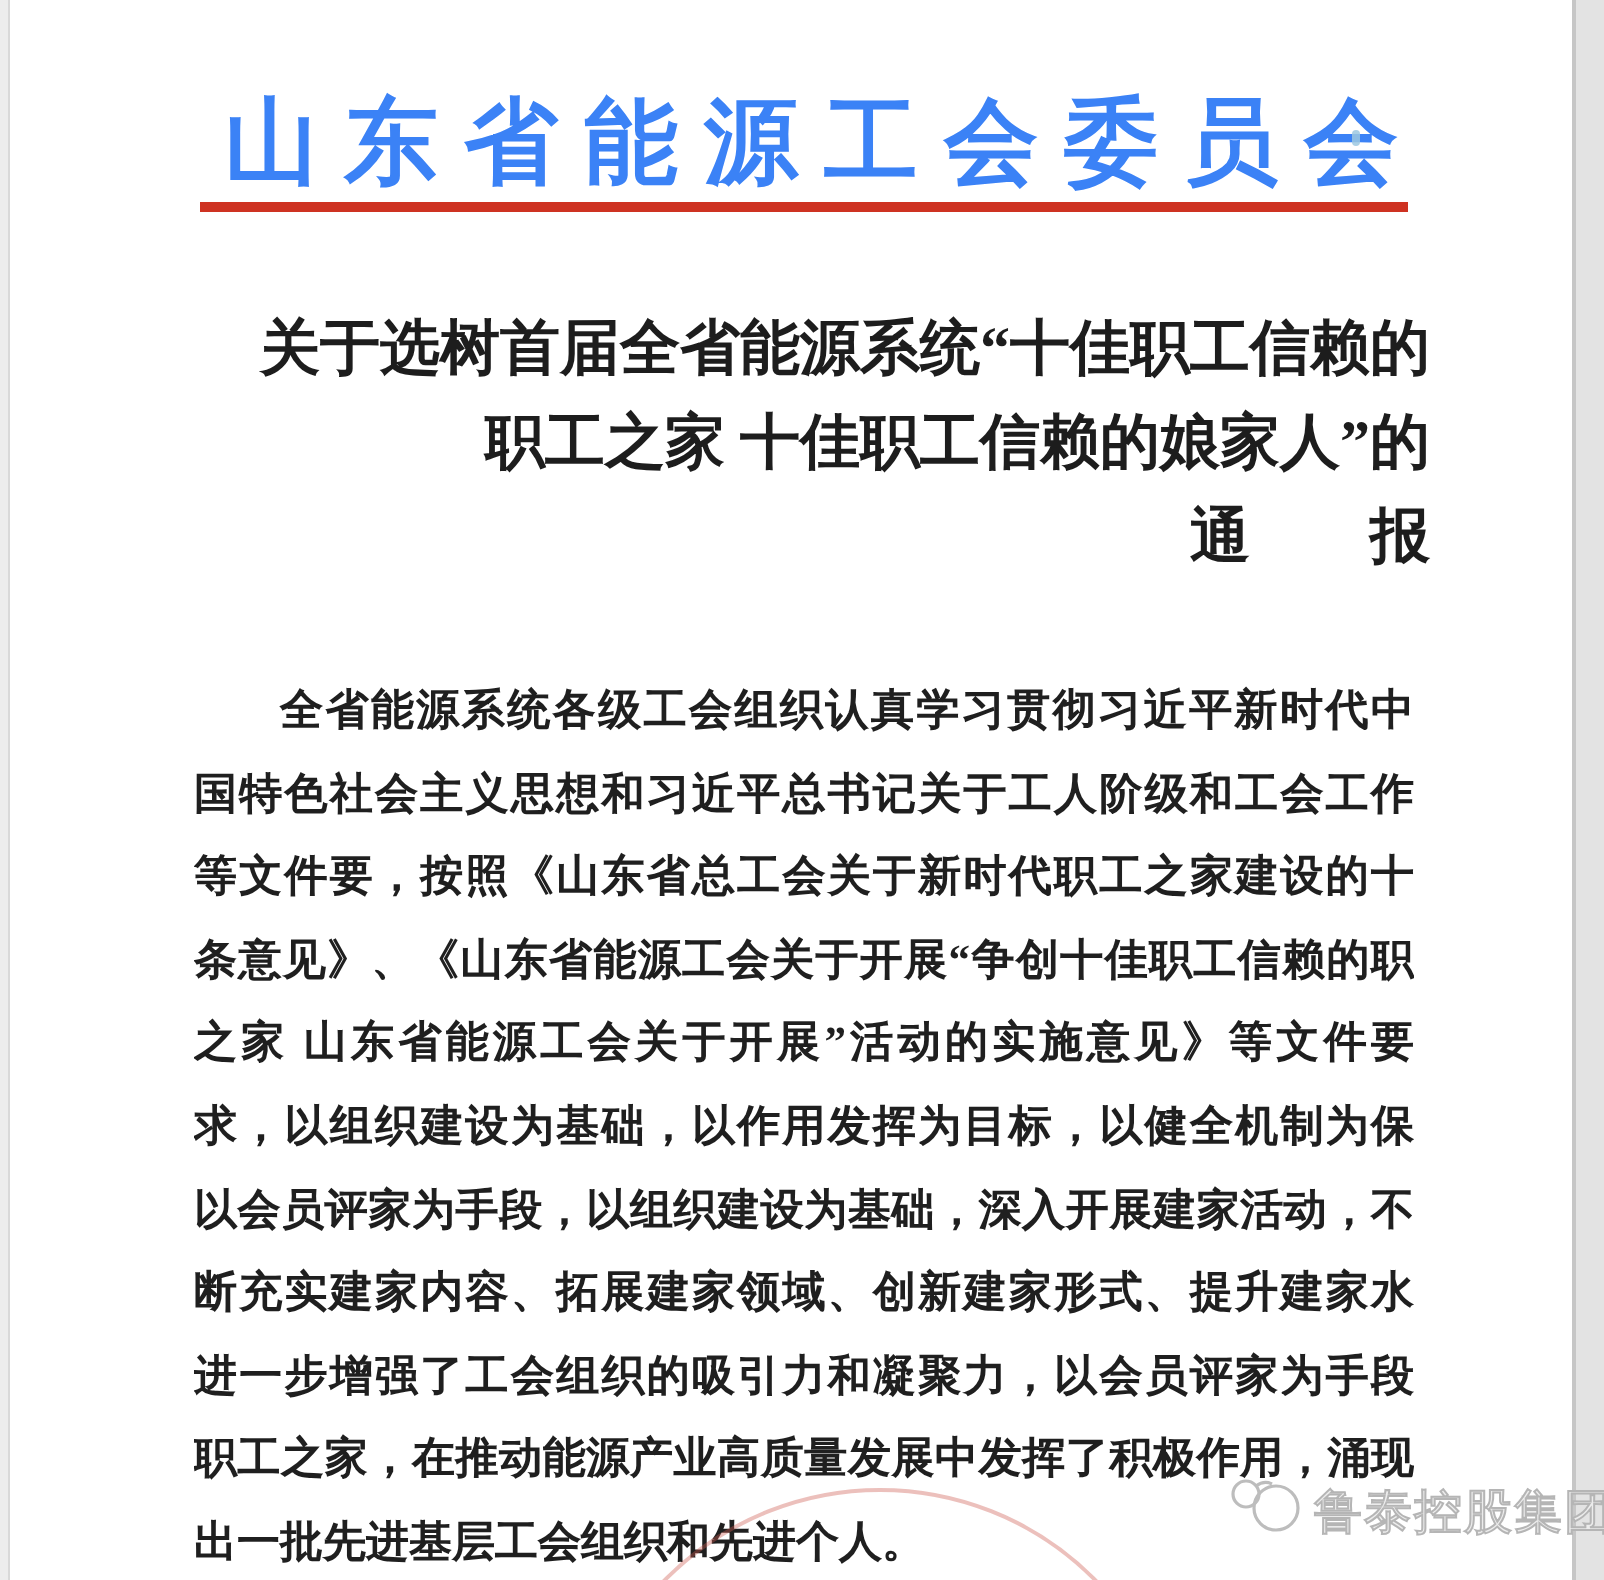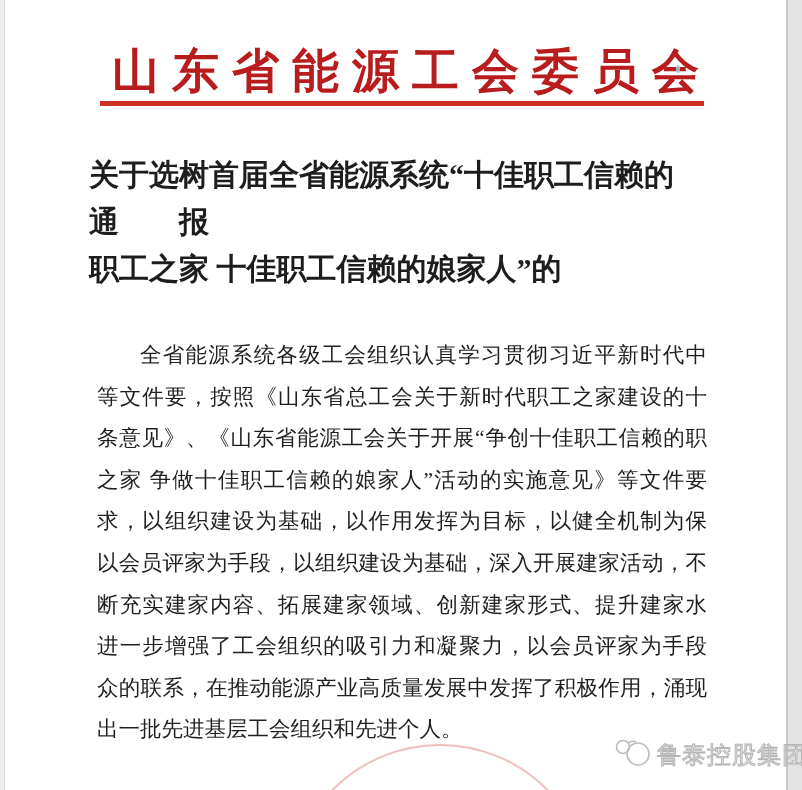--- a/index.html
+++ b/index.html
@@ -17,37 +17,37 @@
   }
   .edge-right {
     position:absolute; right:0; top:0; width:14px; height:790px;
     background:#e3e3e3; border-left:2px solid #c6c6c6;
   }
   .content { position:absolute; left:99px; top:0; width:606px; }
 
   .org-name {
     position:absolute; top:40px; left:0; width:100%;
     text-align:center; white-space:nowrap;
-    font-size:47px; font-weight:bold; color:#b91c1c;
+    font-size:47px; font-weight:bold; color:#3b82f6;
     letter-spacing:13px; text-indent:13px;
   }
   .red-line {
     position:absolute; top:101px; left:1px;
     width:604px; height:5px; background:#ce3222;
   }
   .doc-title {
     position:absolute; top:151px; left:-10px; width:626px;
-    text-align:left; font-weight:bold;
+    text-align:right; font-weight:bold;
     font-size:30px; line-height:47px; color:#1d1d1d;
   }
   .body-text {
     position:absolute; top:335px; left:-2px; width:610px;
     font-size:21.5px; line-height:41.6px; color:#1f1f1f;
   }
-  .b-line { text-align:justify; text-align-last:justify; height:41.6px; overflow:hidden; }
+  .b-line { text-align:justify; text-align-last:justify; height:41.6px; overflow:hidden;font-weight:bold; }
   .b-line.first { text-indent:2em; }
   .b-line.last { text-align:left; text-align-last:left; }
 
   .stamp-arc {
     position:absolute; left:288px; top:744px;
     width:300px; height:300px; border-radius:50%;
     border:2px solid rgba(205,90,80,0.38);
     background:transparent;
   }
   .watermark {
@@ -74,34 +74,35 @@
   <div class="edge-right"></div>
 
   <div class="content">
 
     <div class="org-name">山东省能源工会委员会</div>
 
     <div class="red-line"></div>
 
     <div class="doc-title">
       <div class="t-line">关于选树首届全省能源系统“十佳职工信赖的</div>
+      <div class="t-line">职工之家 十佳职工信赖的娘家人”的</div>
       <div class="t-line">通　　报</div>
-      <div class="t-line">职工之家 十佳职工信赖的娘家人”的</div>
     </div>
 
     <div class="body-text">
       <div class="b-line first">全省能源系统各级工会组织认真学习贯彻习近平新时代中</div>
+      <div class="b-line">国特色社会主义思想和习近平总书记关于工人阶级和工会工作</div>
       <div class="b-line">等文件要，按照《山东省总工会关于新时代职工之家建设的十</div>
       <div class="b-line">条意见》、《山东省能源工会关于开展“争创十佳职工信赖的职工</div>
-      <div class="b-line">之家 争做十佳职工信赖的娘家人”活动的实施意见》等文件要</div>
+      <div class="b-line">之家 山东省能源工会关于开展”活动的实施意见》等文件要</div>
       <div class="b-line">求，以组织建设为基础，以作用发挥为目标，以健全机制为保障，</div>
       <div class="b-line">以会员评家为手段，以组织建设为基础，深入开展建家活动，不</div>
       <div class="b-line">断充实建家内容、拓展建家领域、创新建家形式、提升建家水平，</div>
       <div class="b-line">进一步增强了工会组织的吸引力和凝聚力，以会员评家为手段</div>
-      <div class="b-line">众的联系，在推动能源产业高质量发展中发挥了积极作用，涌现</div>
+      <div class="b-line">职工之家，在推动能源产业高质量发展中发挥了积极作用，涌现</div>
       <div class="b-line last">出一批先进基层工会组织和先进个人。</div>
     </div>
 
   </div>
 
   <div class="stamp-arc"></div>
 
   <div class="watermark">
     <span>
       <svg width="40" height="32" viewBox="0 0 40 32" fill="none" stroke="#bdbdbd" stroke-width="1.6">

